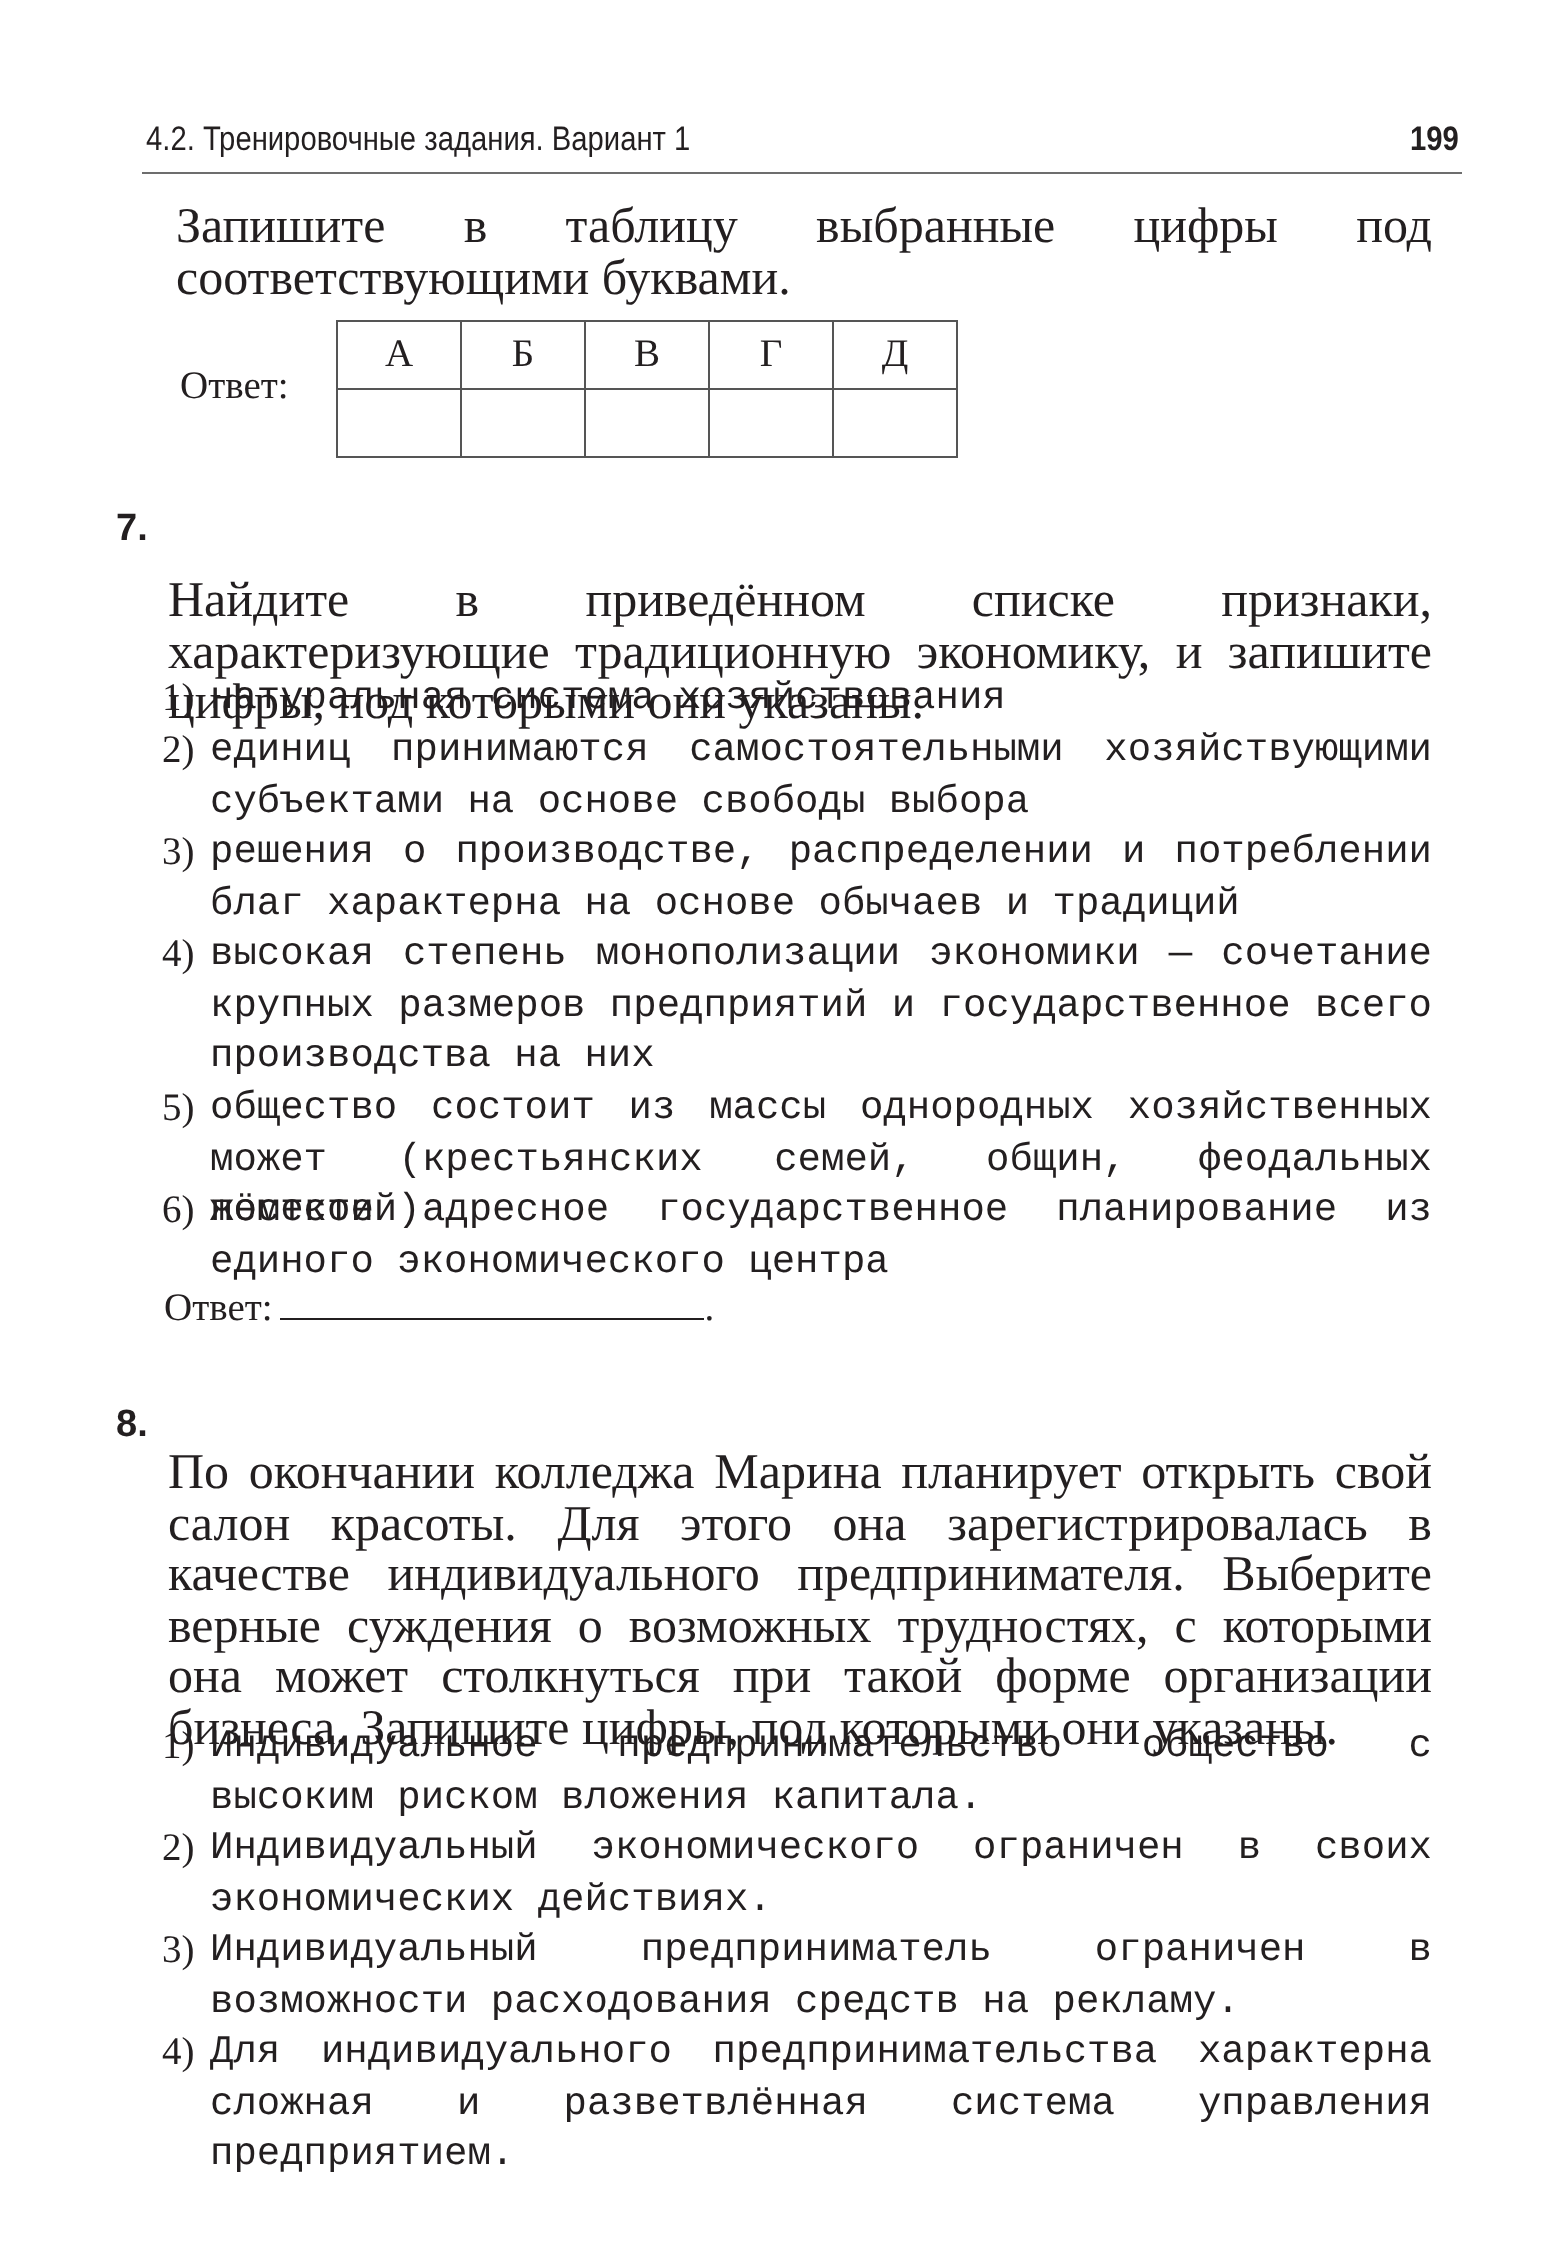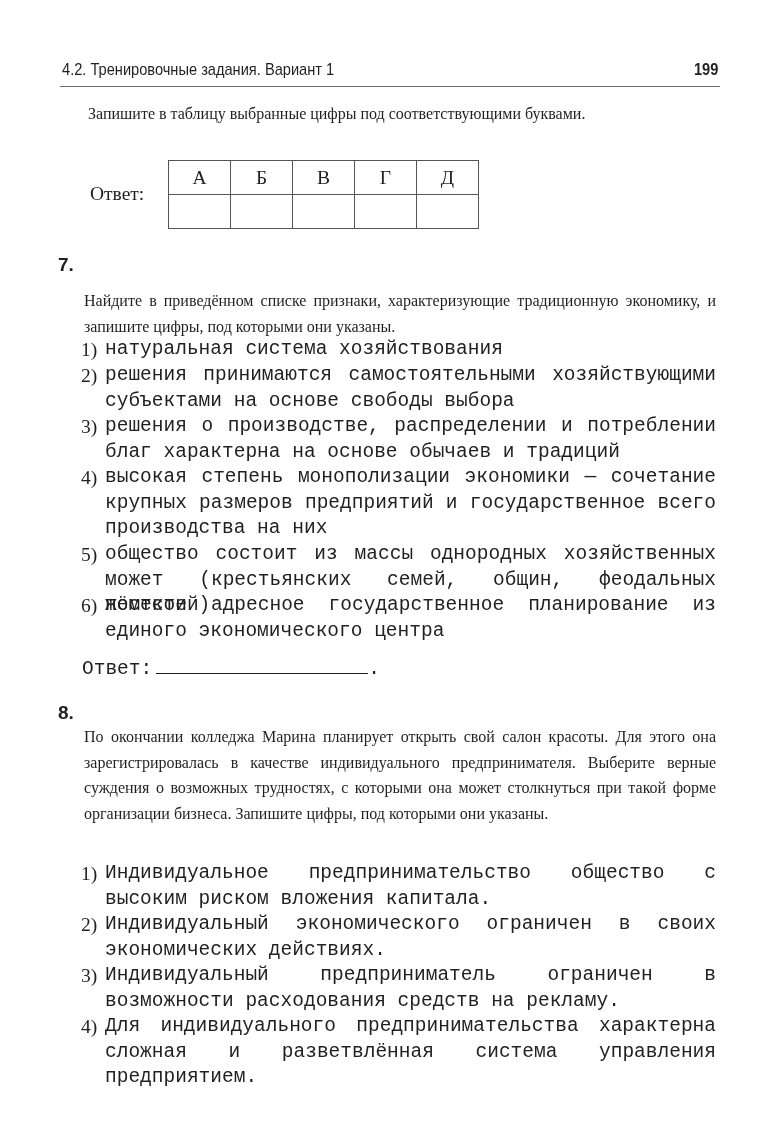--- a/index.html
+++ b/index.html
@@ -2,34 +2,34 @@
 <html><head>
 <meta charset="utf-8">
 <style>
   html, body { margin: 0; padding: 0; background: #ffffff; }
   body {
     width: 774px; height: 1134px; position: relative; overflow: hidden;
     font-family: "Liberation Serif", "DejaVu Serif", serif;
     color: #231f20;
   }
   .header {
-    position: absolute; left: 60px; top: 58px; width: 660px; height: 28px;
+    position: absolute; left: 71px; top: 58px; width: 660px; height: 28px;
     border-bottom: 1.5px solid #6d6d6d;
     font-family: "Liberation Sans", "DejaVu Sans", sans-serif;
   }
   .header .title {
     position: absolute; left: 2px; top: 2px; font-size: 17px;
     transform: scaleX(0.86); transform-origin: left top; letter-spacing: 0;
   }
   .header .page {
     position: absolute; right: 2px; top: 2px; font-size: 17px; font-weight: bold;
     transform: scaleX(0.86); transform-origin: right top;
   }
   .para {
-    position: absolute; font-size: 16px; line-height: 25.5px;
+    position: absolute; font-size: 25px; line-height: 25.5px;
     text-align: justify; text-align-last: left;
   }
   .intro { left: 88px; top: 101px; width: 628px; }
   .answer-label { position: absolute; font-size: 19.5px; }
   table.ans {
     position: absolute; left: 168px; top: 160px; border-collapse: collapse;
   }
   table.ans td {
     border: 1.5px solid #555; width: 61px; height: 33px; text-align: center;
     font-size: 19.5px; padding: 0;
@@ -82,40 +82,40 @@
 
 <span class="qnum" style="left:58px; top:254px;">7.</span>
 <div class="para qtext" style="top:252px;margin-top:36px;">Найдите в приведённом списке признаки, характеризующие традиционную экономику, и запишите цифры, под которыми они указаны.</div>
 
 <div class="item" style="top:337px;">
   <span class="n">1)</span>
   <span class="t">натуральная система хозяйствования</span>
 </div>
 <div class="item" style="top:363px;">
   <span class="n">2)</span>
-  <span class="t">решения принимаются самостоятельными хозяйствующими субъектами на основе свободы выбора</span>
+  <span class="t">единиц принимаются самостоятельными хозяйствующими субъектами на основе свободы выбора</span>
 </div>
 <div class="item" style="top:414px;">
   <span class="n">3)</span>
   <span class="t">решения о производстве, распределении и потреблении благ характерна на основе обычаев и традиций</span>
 </div>
 <div class="item" style="top:465px;">
   <span class="n">4)</span>
   <span class="t">высокая степень монополизации экономики — сочетание крупных размеров предприятий и государственное всего производства на них</span>
 </div>
 <div class="item" style="top:542px;">
   <span class="n">5)</span>
   <span class="t">общество состоит из массы однородных хозяйственных может (крестьянских семей, общин, феодальных поместий)</span>
 </div>
 <div class="item" style="top:593px;">
   <span class="n">6)</span>
   <span class="t">жёсткое адресное государственное планирование из единого экономического центра</span>
 </div>
 
-<div class="item" style="top:655px; left:82px;font-family:Liberation Mono, monospace;">
+<div class="item" style="top:641px; left:82px;">
   <span>Ответ:</span><span class="blank"></span><span>.</span>
 </div>
 
 <span class="qnum" style="left:58px; top:702px;">8.</span>
 <div class="para qtext" style="top:724px;">По окончании колледжа Марина планирует открыть свой салон красоты. Для этого она зарегистрировалась в качестве индивидуального предпринимателя. Выберите верные суждения о возможных трудностях, с которыми она может столкнуться при такой форме организации бизнеса. Запишите цифры, под которыми они указаны.</div>
 
 <div class="item" style="top:861px;">
   <span class="n">1)</span>
   <span class="t">Индивидуальное предпринимательство общество с высоким риском вложения капитала.</span>
 </div>

